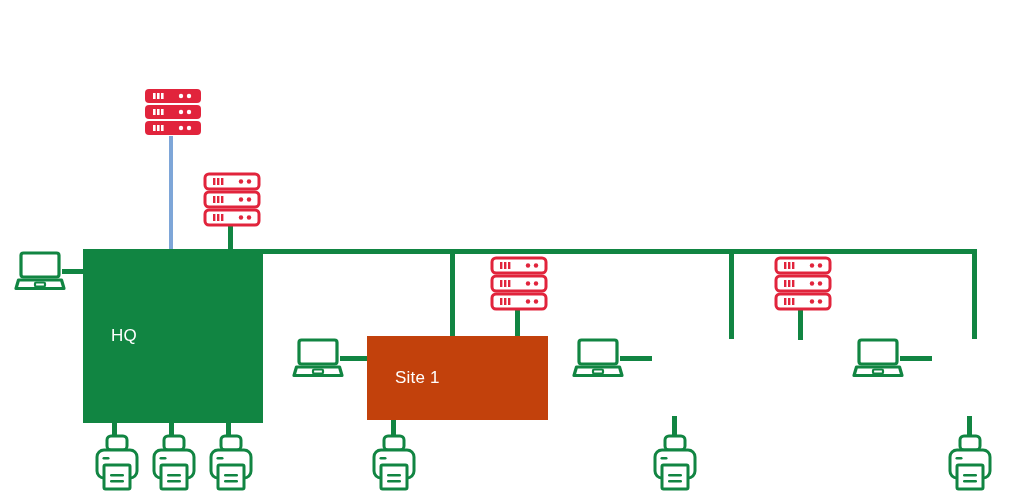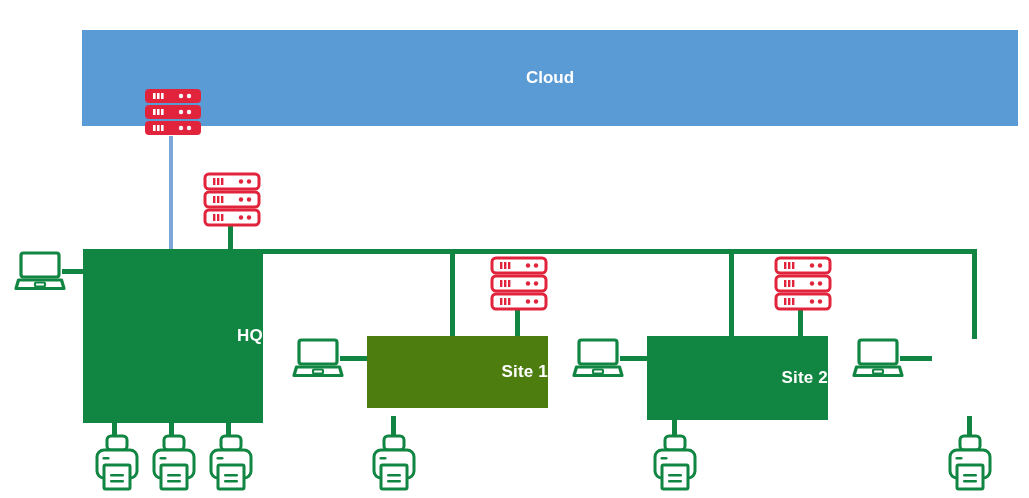--- a/index.html
+++ b/index.html
@@ -14,26 +14,27 @@
     position: relative;
     width: 1029px;
     height: 498px;
     background: #ffffff;
     overflow: hidden;
   }
   .node-box {
     position: absolute;
     display: flex;
     align-items: center;
-    justify-content: flex-end;
+    justify-content: flex-start;
     color: #ffffff;
-    font-weight: bold;
+    font-weight: normal;
     font-size: 17px;
     letter-spacing: 0.2px;
     box-sizing: border-box;
+    padding-left: 28px;
   }
   .cloud-band {
     position: absolute;
     display: flex;
     align-items: center;
     justify-content: center;
     color: #ffffff;
     font-weight: bold;
     font-size: 17px;
     box-sizing: border-box;
@@ -76,35 +77,29 @@
   <div class="link" style="left:900px; top:356px; width:32px; height:5px; background:#118542;"></div>
 
   <div class="link" style="left:112px; top:418px; width:5px; height:24px; background:#118542;"></div>
   <div class="link" style="left:169px; top:418px; width:5px; height:24px; background:#118542;"></div>
   <div class="link" style="left:226px; top:418px; width:5px; height:24px; background:#118542;"></div>
 
   <div class="link" style="left:391px; top:416px; width:5px; height:26px; background:#118542;"></div>
   <div class="link" style="left:672px; top:416px; width:5px; height:26px; background:#118542;"></div>
   <div class="link" style="left:967px; top:416px; width:5px; height:26px; background:#118542;"></div>
 
-  <div class="cloud-band" style="left:82px; top:30px; width:936px; height:96px; background:#5B9BD5;">
-    <span>Cloud</span>
-  </div>
 
   <div class="node-box" style="left:83px; top:249px; width:180px; height:174px; background:#118542;">
     <span>HQ</span>
   </div>
 
-  <div class="node-box" style="left:367px; top:336px; width:181px; height:72px; background:#4d7c0f;">
+  <div class="node-box" style="left:367px; top:336px; width:181px; height:84px; background:#c2410c;">
     <span>Site 1</span>
   </div>
 
-  <div class="node-box" style="left:647px; top:336px; width:181px; height:84px; background:#118542;">
-    <span>Site 2</span>
-  </div>
 
 
   <div class="icon" style="left:144px; top:88px; width:58px; height:50px;">
     <svg width="58" height="50" viewBox="0 0 58 50">
       <g>
         <rect x="1" y="1" width="56" height="14" rx="4" fill="#E1243C"></rect>
         <rect x="1" y="17" width="56" height="14" rx="4" fill="#E1243C"></rect>
         <rect x="1" y="33" width="56" height="14" rx="4" fill="#E1243C"></rect>
         <g fill="#ffffff">
           <rect x="9" y="5" width="2.6" height="6"></rect>

